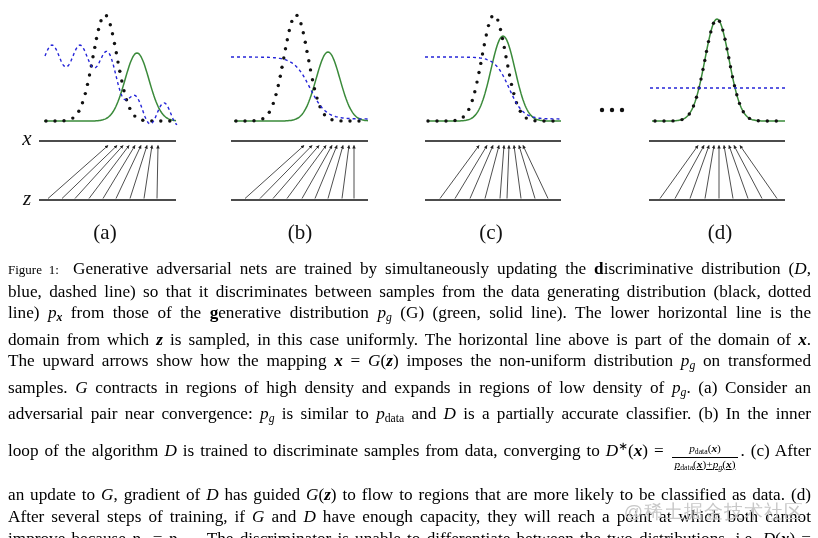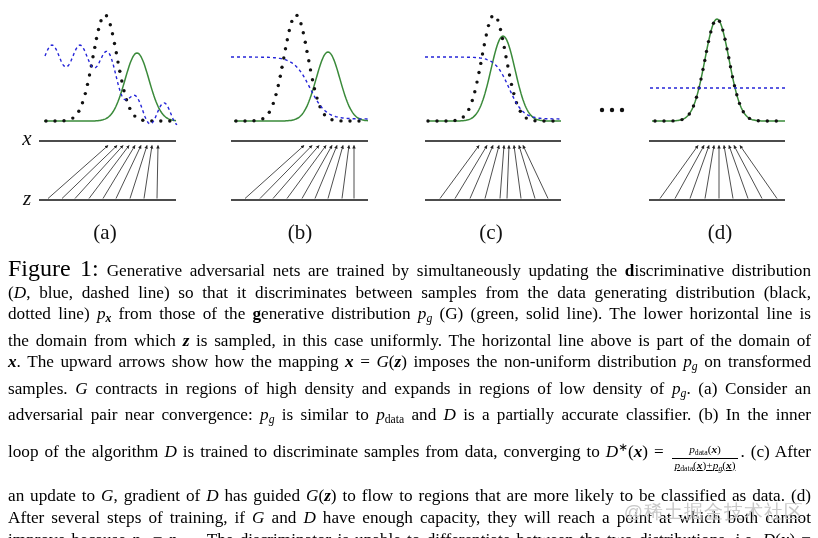--- a/index.html
+++ b/index.html
@@ -1,21 +1,21 @@
 <!DOCTYPE html>
 <html><head>
 <meta charset="utf-8">
 <style>
   html,body{margin:0;padding:0;background:#fff;}
   .page{position:relative;width:818px;height:538px;background:#ffffff;overflow:hidden;
         font-family:"Liberation Serif", serif;color:#000;}
   #diagram{position:absolute;left:0;top:0;}
   .caption{position:absolute;left:8px;top:258px;width:803px;
            font-size:17.2px;line-height:21.6px;text-align:justify;word-spacing:1.5px;}
-  .figlabel{font-size:24px;margin-right:8px;}
+  .figlabel{font-size:13px;margin-right:14px;}
   .tk-i{font-style:italic;}
   .tk-b{font-weight:700;}
   .tk-bi{font-style:italic;font-weight:700;}
   .tk-sub,.tk-subi,.tk-subbi{font-size:0.68em;vertical-align:-0.25em;}
   .tk-subi{font-style:italic;}
   .tk-subbi{font-style:italic;font-weight:700;}
   .tk-sup{font-size:0.68em;vertical-align:0.5em;}
   .frac{display:inline-block;vertical-align:-1.05em;text-align:center;
         font-size:0.66em;line-height:1.15;margin:12px 2px;}
   .frac .fn{display:block;border-bottom:1px solid #000;padding:0 3px;}

